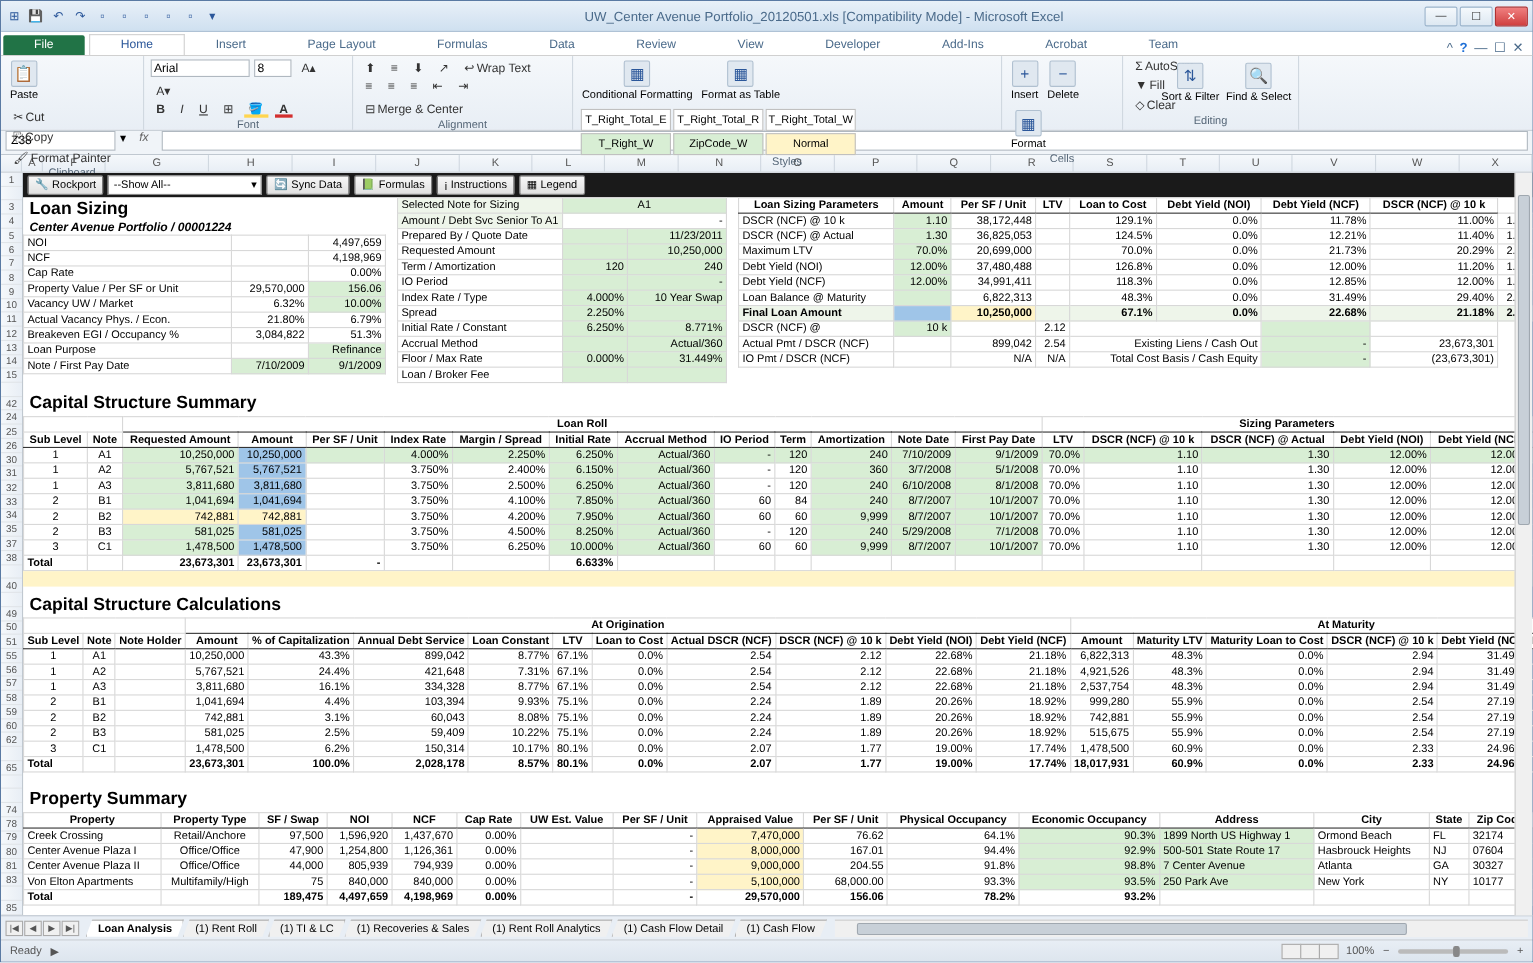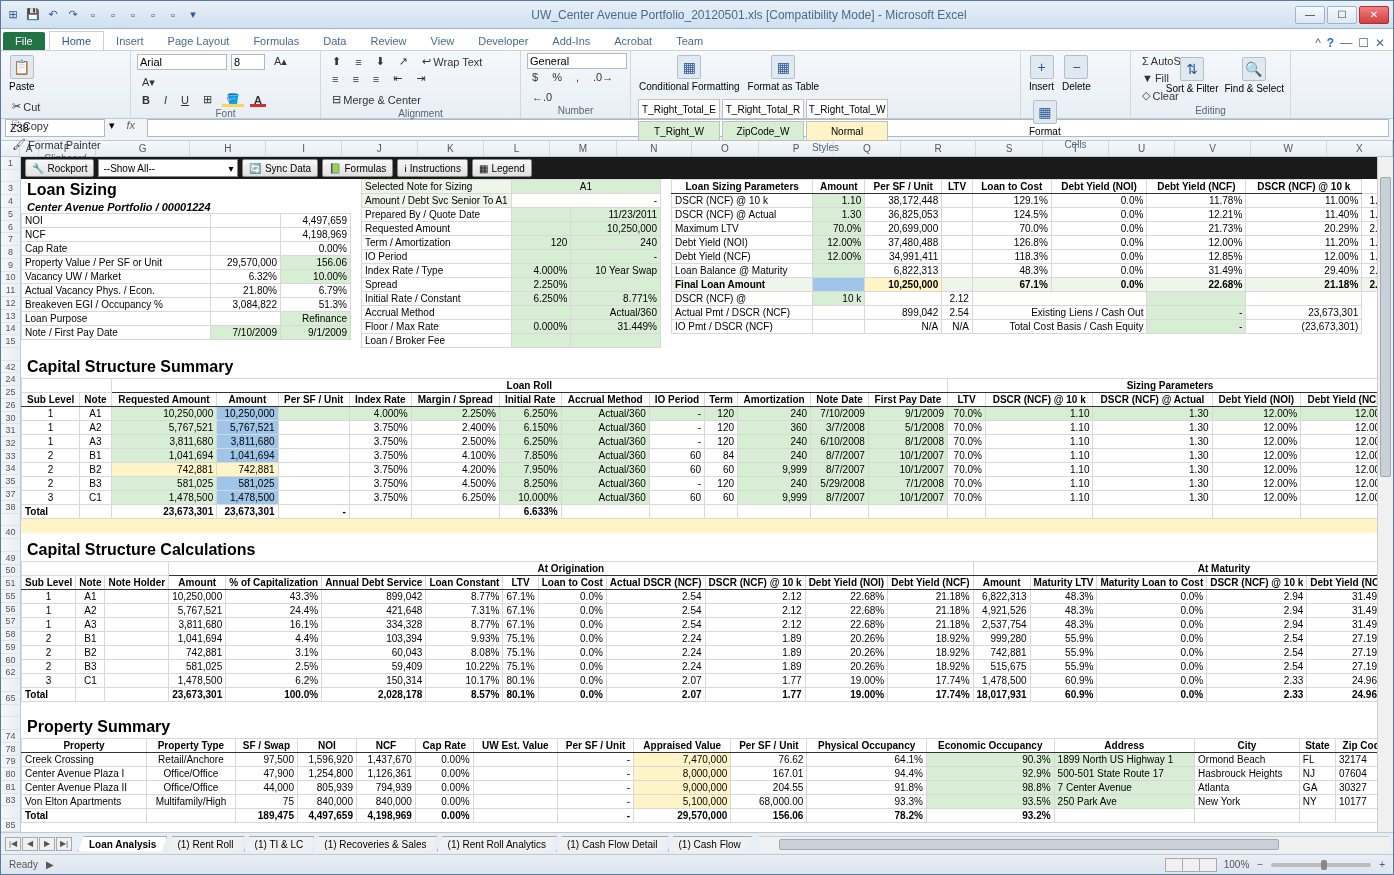--- a/index.html
+++ b/index.html
@@ -5,21 +5,21 @@
 * { margin: 0; padding: 0; box-sizing: border-box; }
 body { font-family: "Segoe UI", Tahoma, Arial, sans-serif; font-size: 11px; background: #fff; overflow: hidden; }
 .window { width: 1394px; height: 875px; display: flex; flex-direction: column; border: 1px solid #5a7aa3; }
 .titlebar { height: 28px; background: linear-gradient(#e8f0f8,#cfe0f0); display: flex; align-items: center; padding: 0 4px; border-bottom: 1px solid #9db5cc; }
 .titlebar .ql { width: 16px; height: 16px; margin-right: 4px; display: flex; align-items: center; justify-content: center; color: #2b579a; font-size: 11px; }
 .titlebar .title { flex: 1; text-align: center; color: #4a6a8a; font-size: 12px; }
 .winbtns { display: flex; }
 .winbtn { width: 30px; height: 18px; border: 1px solid #9db5cc; background: linear-gradient(#f5f9fc,#dde8f2); margin-left: 2px; display: flex; align-items: center; justify-content: center; font-size: 10px; color: #333; border-radius: 2px; }
 .winbtn.close { background: linear-gradient(#f08080,#d04040); color: #fff; border-color: #b03030; }
 .ribbon-tabs { height: 22px; background: #fff; display: flex; align-items: flex-end; padding-left: 2px; border-bottom: 1px solid #d0d0d0; }
-.rtab { padding: 3px 12px; font-size: 11px; color: #4a6a8a; cursor: pointer; }
+.rtab { padding: 3px 28px; font-size: 11px; color: #4a6a8a; cursor: pointer; }
 .rtab.file { background: #217346; color: #fff; border-radius: 2px 2px 0 0; margin-right: 4px; }
 .rtab.active { background: #fff; border: 1px solid #d0d0d0; border-bottom: none; color: #2b579a; }
 .helpq { margin-left: auto; display: flex; padding-right: 8px; gap: 6px; color: #4a6a8a; }
 .helpq span { font-size: 12px; }
 .ribbon { height: 68px; background: linear-gradient(#f5f8fb,#e8eef5); border-bottom: 1px solid #c0c8d0; display: flex; }
 .rgroup { border-right: 1px solid #d0d8e0; padding: 2px 6px; display: flex; flex-direction: column; justify-content: space-between; position: relative; }
 .rgroup .lbl { font-size: 10px; color: #556677; text-align: center; margin-top: auto; }
 .rgroup .row { display: flex; align-items: center; gap: 4px; flex-wrap: wrap; }
 .rbtn { padding: 1px 4px; border: 1px solid transparent; border-radius: 2px; font-size: 11px; color: #333; display: flex; align-items: center; gap: 2px; }
 .bigbtn { display: flex; flex-direction: column; align-items: center; font-size: 10px; padding: 2px; }
@@ -167,33 +167,20 @@
       <div class="row">
         <span class="rbtn">≡</span>
         <span class="rbtn">≡</span>
         <span class="rbtn">≡</span>
         <span class="rbtn">⇤</span>
         <span class="rbtn">⇥</span>
         <span class="rbtn">⊟ <span>Merge &amp; Center</span></span>
       </div>
       <div class="lbl">Alignment</div>
     </div>
-    <div class="rgroup" style="width:110px">
-      <div class="row">
-          <input class="sel" style="width: 100px;" value="General">
-        </div>
-      <div class="row">
-        <span class="rbtn">$</span>
-        <span class="rbtn">%</span>
-        <span class="rbtn">,</span>
-        <span class="rbtn">.0→</span>
-        <span class="rbtn">←.0</span>
-      </div>
-      <div class="lbl">Number</div>
-    </div>
     <div class="rgroup" style="width:390px">
       <div class="row">
         <div class="bigbtn">
             <div class="ic">▦</div>
             <span>Conditional Formatting</span>
           </div>
         <div class="bigbtn">
             <div class="ic">▦</div>
             <span>Format as Table</span>
           </div>

